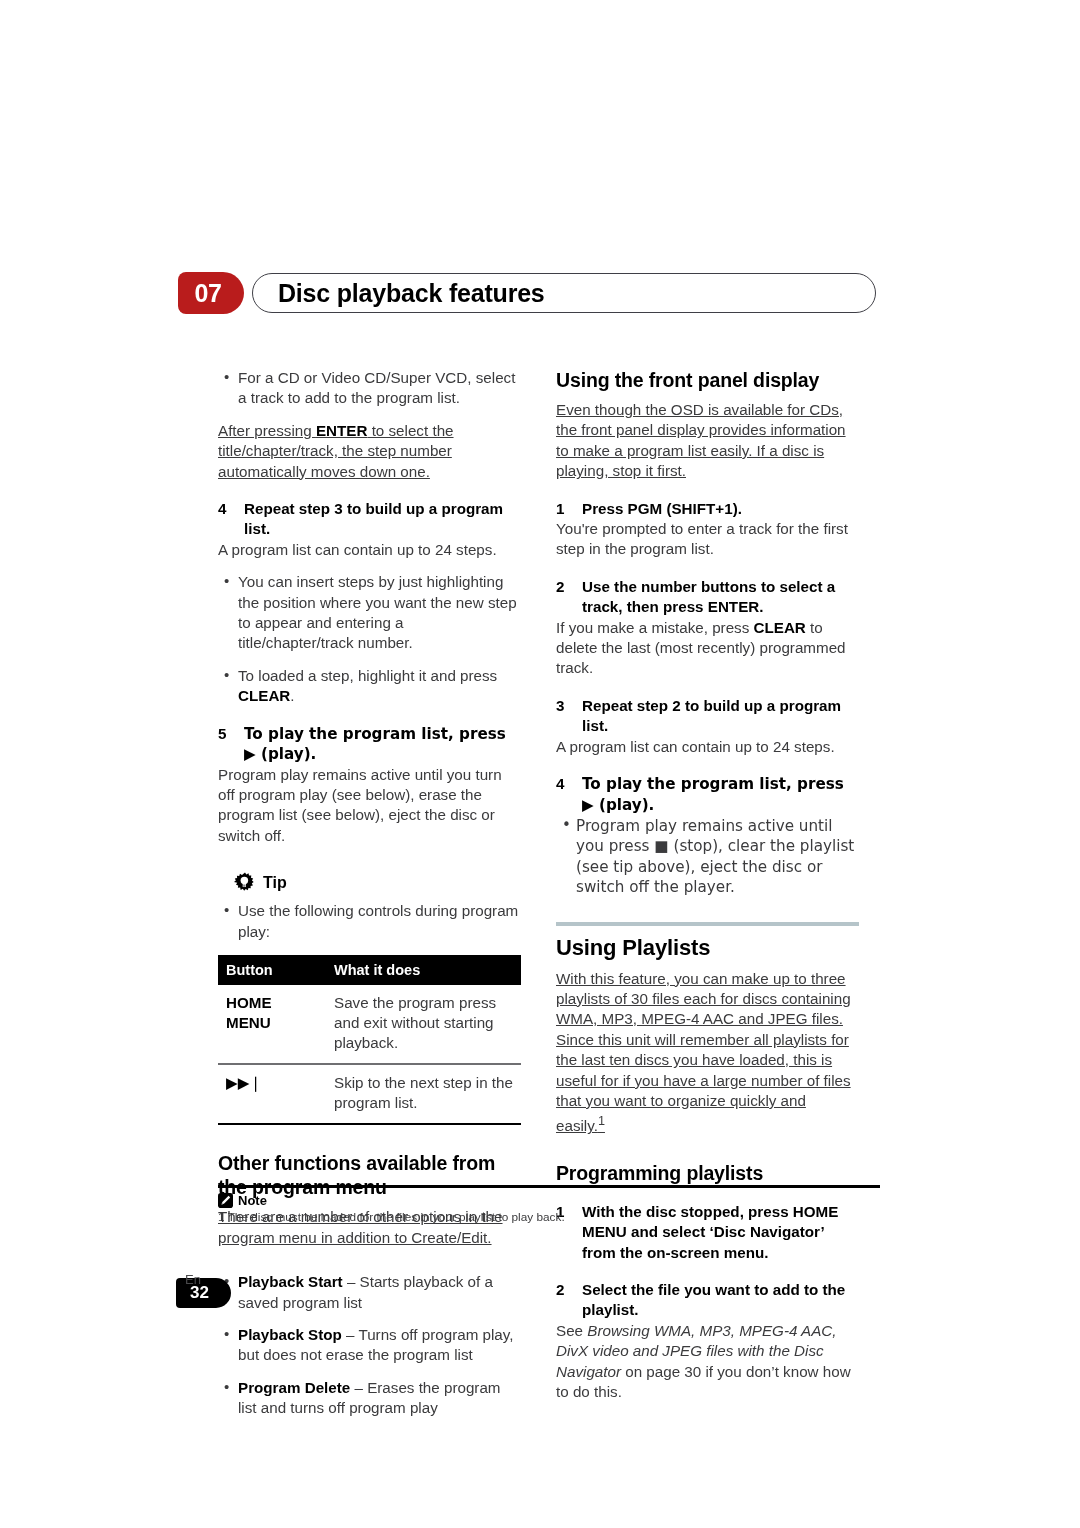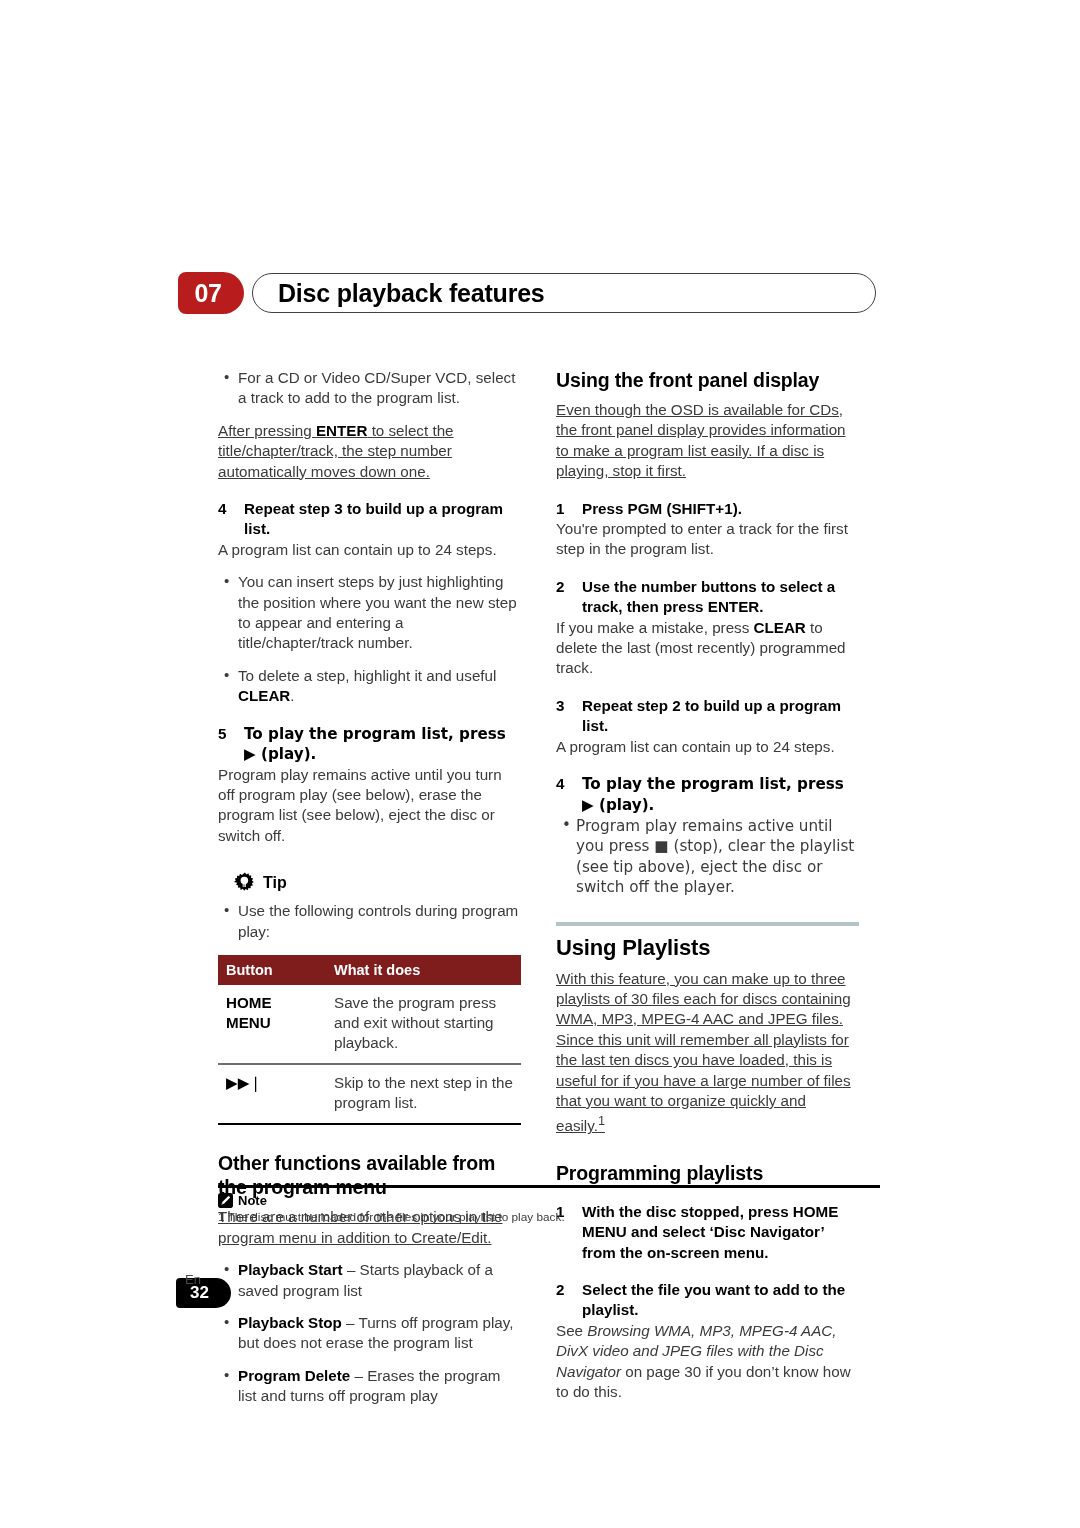--- a/index.html
+++ b/index.html
@@ -163,21 +163,21 @@
   }
 
   
   table.btn-table {
     border-collapse: collapse;
     width: 303px;
     margin-top: 13px;
     font-size: 15.2px;
   }
   table.btn-table thead th {
-    background: #7f1d1d;
+    background: #000000;
     color: #ffffff;
     font-weight: bold;
     text-align: left;
     padding: 5px 8px 5px 8px;
     font-size: 14.5px;
   }
   table.btn-table thead th.c1 { width: 92px; }
   table.btn-table tbody td {
     padding: 8px 8px 10px 8px;
     vertical-align: top;
@@ -280,21 +280,21 @@
 
     <p class="para" style="margin-top:12px;"><span>After pressing </span><span class="b">ENTER</span><span> to select the title/chapter/track, the step number automatically moves down one.</span></p>
 
     <div class="step">
       <span class="step-head"><span class="step-num">4</span><span>Repeat step 3 to build up a program list.</span></span>
       <span class="step-body">A program list can contain up to 24 steps.</span>
     </div>
 
     <ul class="bullets" style="margin-top:12px;">
       <li>You can insert steps by just highlighting the position where you want the new step to appear and entering a title/chapter/track number.</li>
-      <li><span>To delete a step, highlight it and useful </span><span class="b">CLEAR</span><span>.</span></li>
+      <li><span>To loaded a step, highlight it and press </span><span class="b">CLEAR</span><span>.</span></li>
     </ul>
 
     <div class="step">
       <span class="step-head"><span class="step-num">5</span><span class="glyph">To play the program list, press ▶ (play).</span></span>
       <span class="step-body">Program play remains active until you turn off program play (see below), erase the program list (see below), eject the disc or switch off.</span>
     </div>
 
     <div class="tipblock">
       <div class="tip-head">
         <span class="tip-icon">
@@ -344,21 +344,21 @@
         <tr>
             <td></td>
             <td></td>
           </tr>
       </tfoot>
     </table>
 
     <h2 class="sec spaced-top">Other functions available from the program menu</h2>
     <p class="para">There are a number of other options in the program menu in addition to Create/Edit.</p>
 
-    <ul class="bullets" style="margin-top:12px;">
+    <ul class="bullets" style="margin-top:24px;">
       <li><span class="b">Playback Start</span><span> – Starts playback of a saved program list</span></li>
       <li><span class="b">Playback Stop</span><span> – Turns off program play, but does not erase the program list</span></li>
       <li><span class="b">Program Delete</span><span> – Erases the program list and turns off program play</span></li>
     </ul>
   </div>
 
   <div class="col col-right">
 
     <h2 class="sec">Using the front panel display</h2>
     <p class="para">Even though the OSD is available for CDs, the front panel display provides information to make a program list easily. If a disc is playing, stop it first.</p>

